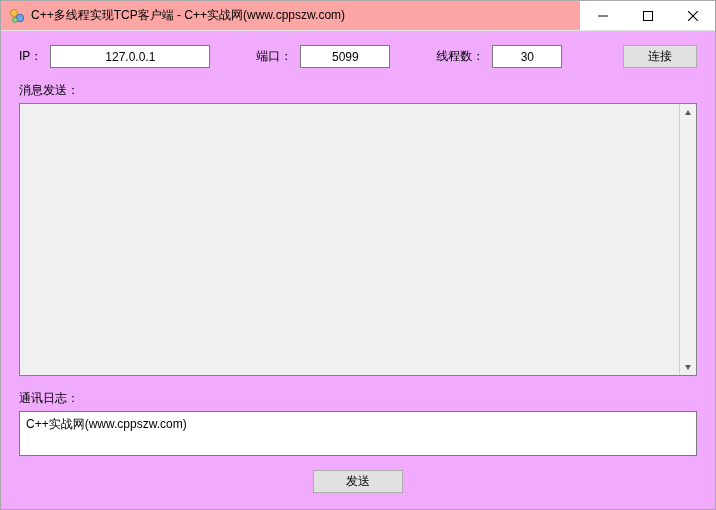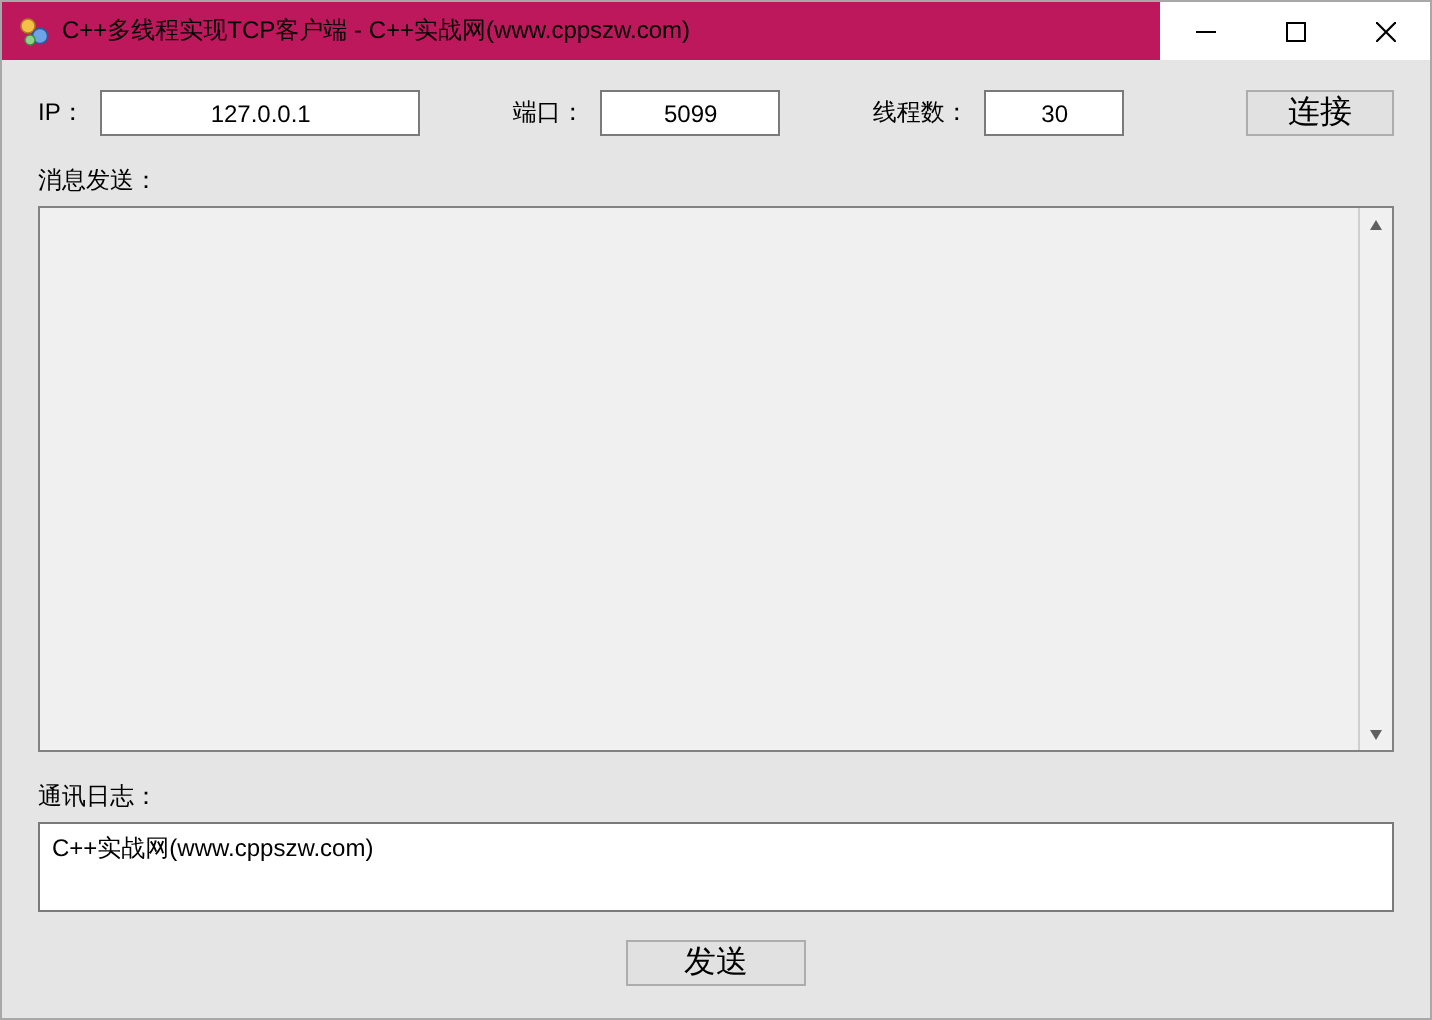--- a/index.html
+++ b/index.html
@@ -15,21 +15,21 @@
     height: 510px;
     border: 1px solid #a8a8a8;
     background: #fff;
     display: flex;
     flex-direction: column;
   }
   .titlebar {
     height: 30px;
     display: flex;
     align-items: center;
-    background: #be185d;
+    background: #fca5a5;
     border-bottom: 1px solid #e5e5e5;
   }
   .titlebar .icon {
     width: 16px; height: 16px;
     margin: 0 6px 0 8px;
     display: inline-block;
   }
   .titlebar .title {
     flex: 1;
     font-size: 12px;
@@ -45,21 +45,21 @@
     height: 100%;
     display: flex;
     align-items: center;
     justify-content: center;
     color: #333;
     background: #fff;
   }
   .ctrl svg { display: block; }
   .client {
     flex: 1;
-    background: #e5e5e5;
+    background: #f0abfc;
     padding: 14px 18px 16px 18px;
     display: flex;
     flex-direction: column;
   }
   .row-top {
     display: flex;
     align-items: center;
     gap: 8px;
     margin-bottom: 14px;
   }
@@ -76,21 +76,21 @@
     font-size: 12px;
     padding: 2px 6px;
     outline: none;
     text-align: center;
   }
   .btn {
     height: 23px;
     border: 1px solid #adadad;
     background: #e1e1e1;
     font-family: inherit;
-    font-size: 16px;
+    font-size: 12px;
     padding: 0 10px;
     cursor: default;
     display: flex;
     align-items: center;
     justify-content: center;
   }
   .group-label {
     font-size: 12px;
     color: #000;
     margin-bottom: 4px;

